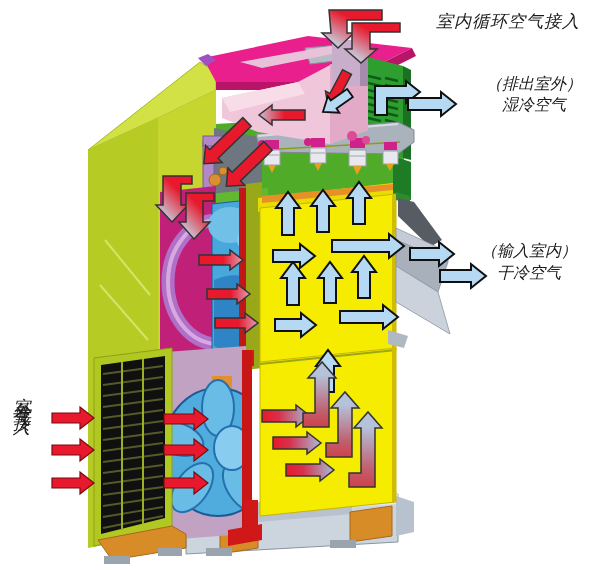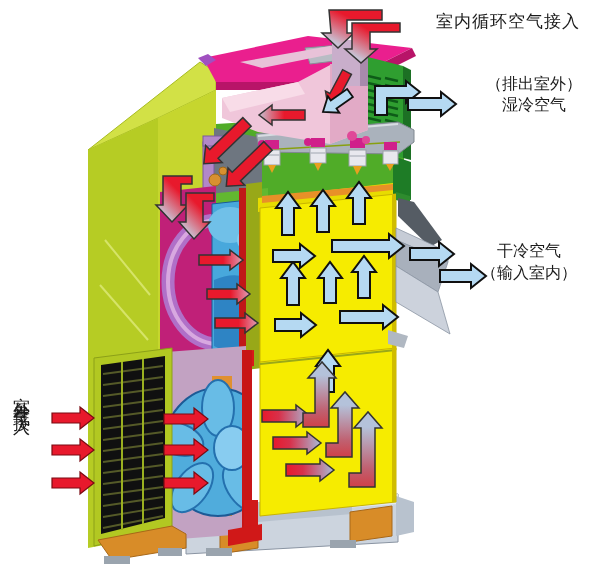--- a/index.html
+++ b/index.html
@@ -1,17 +1,17 @@
 <!DOCTYPE html>
 <html><head>
 <meta charset="utf-8">
 <style>
   html,body{margin:0;padding:0;background:#fff;}
   #stage{position:relative;width:603px;height:570px;background:#ffffff;overflow:hidden;
-         font-family:"Liberation Sans",sans-serif;color:#111;}
+         font-family:"Liberation Sans",sans-serif;color:#111;font-style:italic;}
   #art{position:absolute;left:0;top:0;}
   .lbl{position:absolute;color:#1a1a1a;font-weight:500;}
   .lbl-topright{left:436px;top:10px;width:162px;font-size:17px;letter-spacing:1px;white-space:nowrap;}
   .lbl-exhaust{left:468px;top:73px;width:132px;text-align:center;font-size:16px;line-height:21px;}
   .lbl-supply{left:460px;top:240px;width:138px;text-align:center;font-size:16px;line-height:22px;}
   .lbl-left{left:10px;top:384px;height:140px;font-size:17px;writing-mode:vertical-rl;
             text-orientation:upright;letter-spacing:4px;}
 </style>
 </head>
 <body>
@@ -323,19 +323,19 @@
 </svg>
 
 <div class="lbl lbl-topright">室内循环空气接入</div>
 
 <div class="lbl lbl-exhaust">
   <div>（排出室外）</div>
   <div>湿冷空气</div>
 </div>
 
 <div class="lbl lbl-supply">
+  <div>（输入室内）</div>
   <div>干冷空气</div>
-  <div>（输入室内）</div>
 </div>
 
 <div class="lbl lbl-left">室外空气接入</div>
 
 </div>
 
 </body></html>

